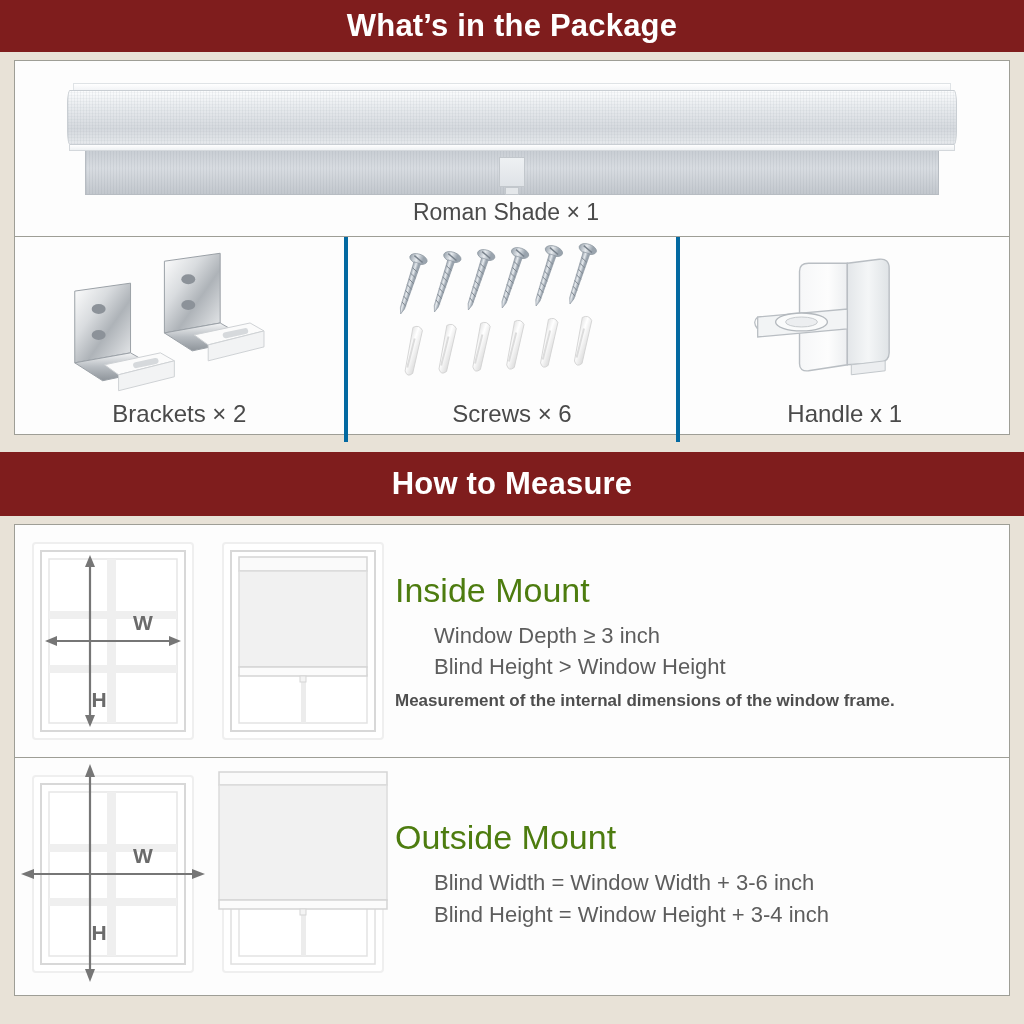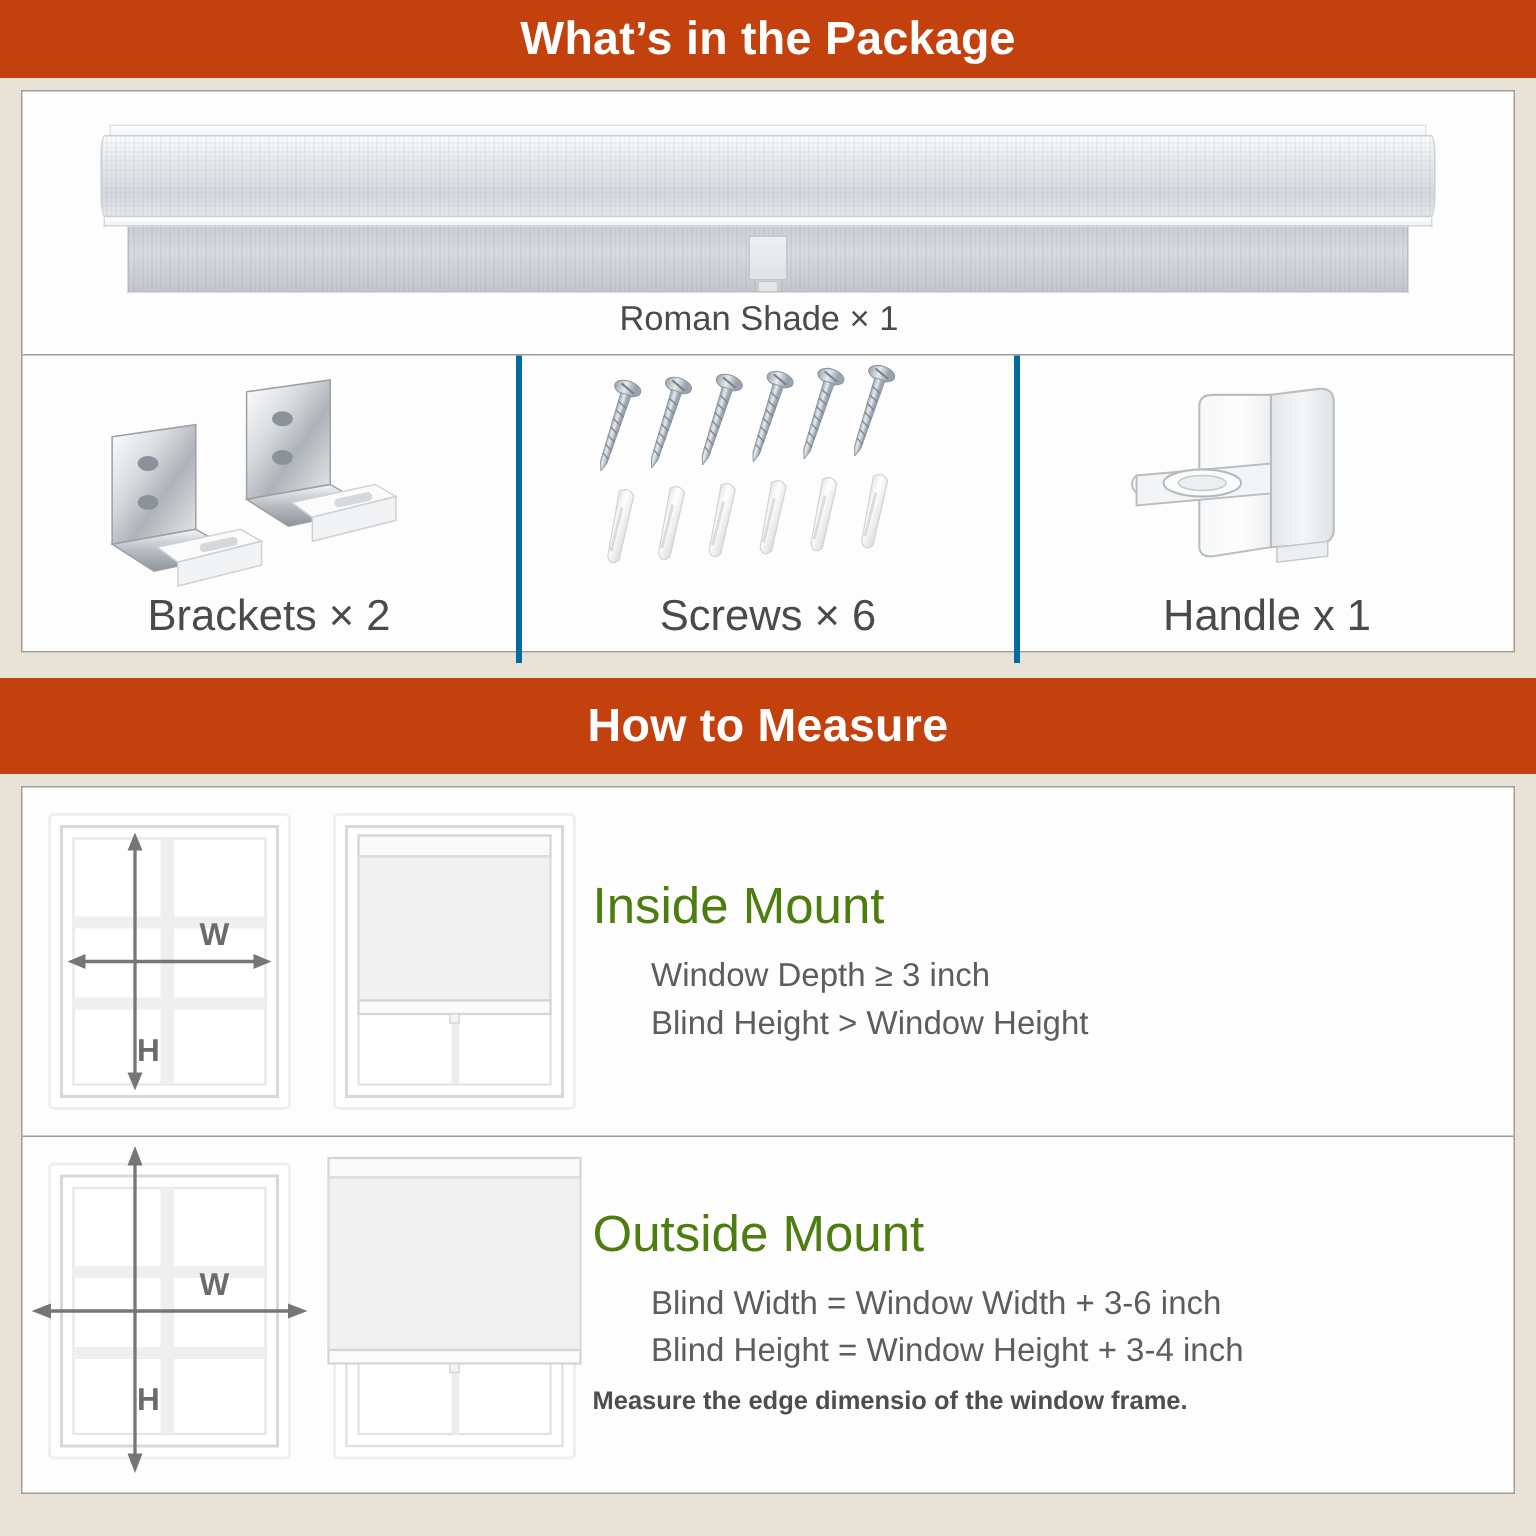--- a/index.html
+++ b/index.html
@@ -11,21 +11,21 @@
     height: 1024px;
     background: #e8e2d7;
     font-family: "Liberation Sans", sans-serif;
     overflow: hidden;
     position: relative;
   }
 
   
   .band {
     width: 100%;
-    background: #c2410c;
+    background: #7f1d1d;
     color: #ffffff;
     font-size: 31px;
     font-weight: bold;
     text-align: center;
     letter-spacing: .2px;
     display: flex;
     align-items: center;
     justify-content: center;
   }
   #band-package { height: 52px; }
@@ -71,21 +71,21 @@
     flex-direction: column;
     justify-content: flex-end;
     padding-bottom: 14px;
   }
   .cell + .cell { border-left: 4px solid #0369a1; }
   .cell-art {
     position: absolute;
     left: 0; right: 0; top: 6px;
     height: 150px;
   }
-  .cell-caption { font-size: 29px; }
+  .cell-caption { font-size: 24px; }
 
   
   .shade-wrap {
     position: absolute;
     left: 52px; right: 52px; top: 22px;
   }
   .shade-toprail {
     height: 7px;
     background: linear-gradient(#ffffff, #f2f4f6);
     border: 1px solid #dfe3e6;
@@ -464,20 +464,21 @@
 
           <rect x="224" y="142" width="128" height="9" fill="#fbfbfb" stroke="#d5d5d5" stroke-width="1.5"></rect>
           <rect x="285" y="151" width="6" height="6" fill="#f4f4f4" stroke="#d5d5d5" stroke-width="1"></rect>
         </g>
       </svg>
     </div>
     <div class="measure-text">
       <div class="m-title">Inside Mount</div>
       <div class="m-line">Window Depth ≥ 3 inch</div>
       <div class="m-line">Blind Height &gt; Window Height</div>
+      <div class="m-note">Measurement of the internal dimensions of the window frame.</div>
     </div>
   </div>
 
   <div class="divider-h"></div>
 
   <div class="measure-row">
     <div class="measure-figs">
       <svg viewBox="0 0 380 232" width="100%" height="100%" preserveAspectRatio="xMidYMid meet">
 
         <g>
@@ -512,17 +513,16 @@
 
           <rect x="204" y="142" width="168" height="9" fill="#fbfbfb" stroke="#d5d5d5" stroke-width="1.5"></rect>
           <rect x="285" y="151" width="6" height="6" fill="#f4f4f4" stroke="#d5d5d5" stroke-width="1"></rect>
         </g>
       </svg>
     </div>
     <div class="measure-text">
       <div class="m-title">Outside Mount</div>
       <div class="m-line">Blind Width = Window Width + 3-6 inch</div>
       <div class="m-line">Blind Height = Window Height + 3-4 inch</div>
-      <div class="m-note">Measure the edge dimensio of the window frame.</div>
     </div>
   </div>
 
 </div>
 
 </body></html>

